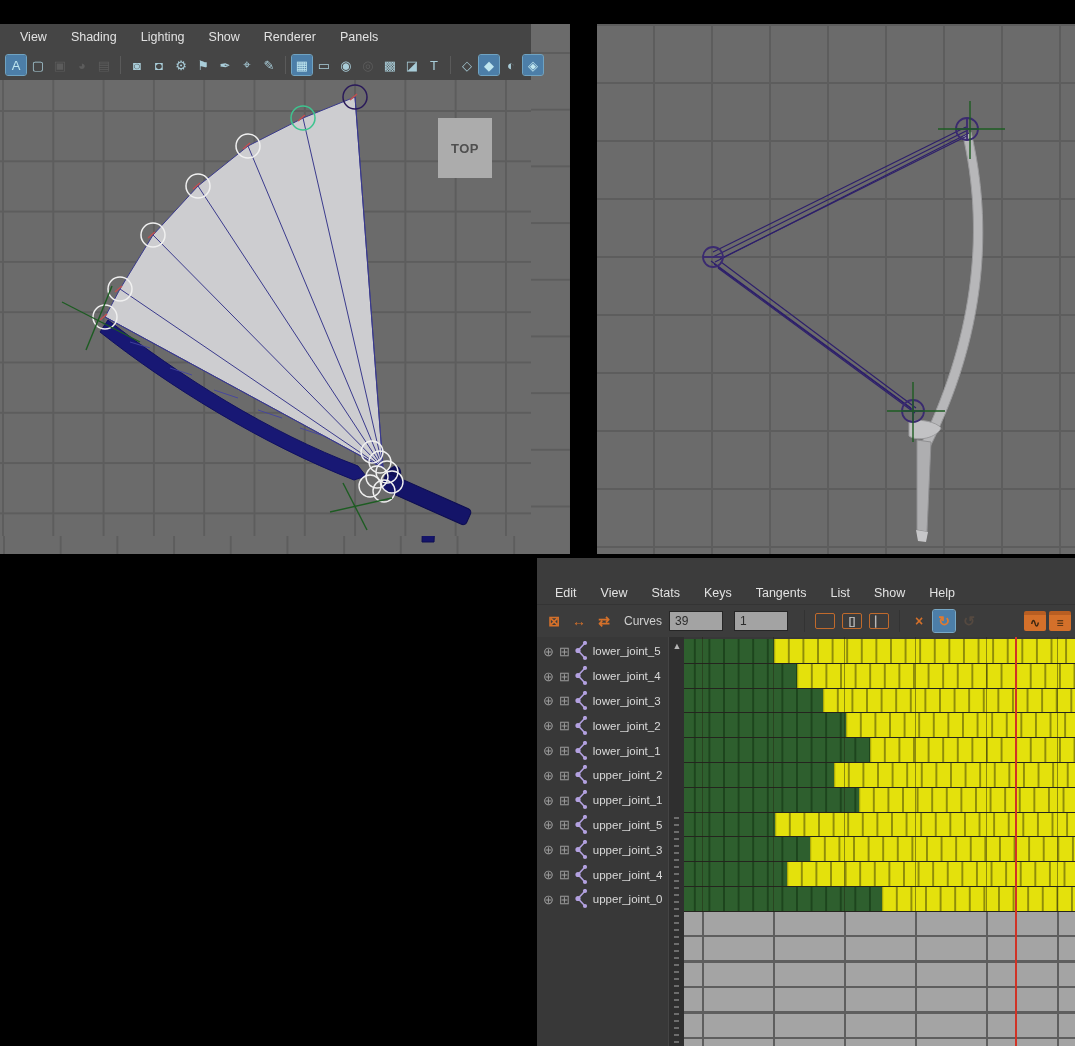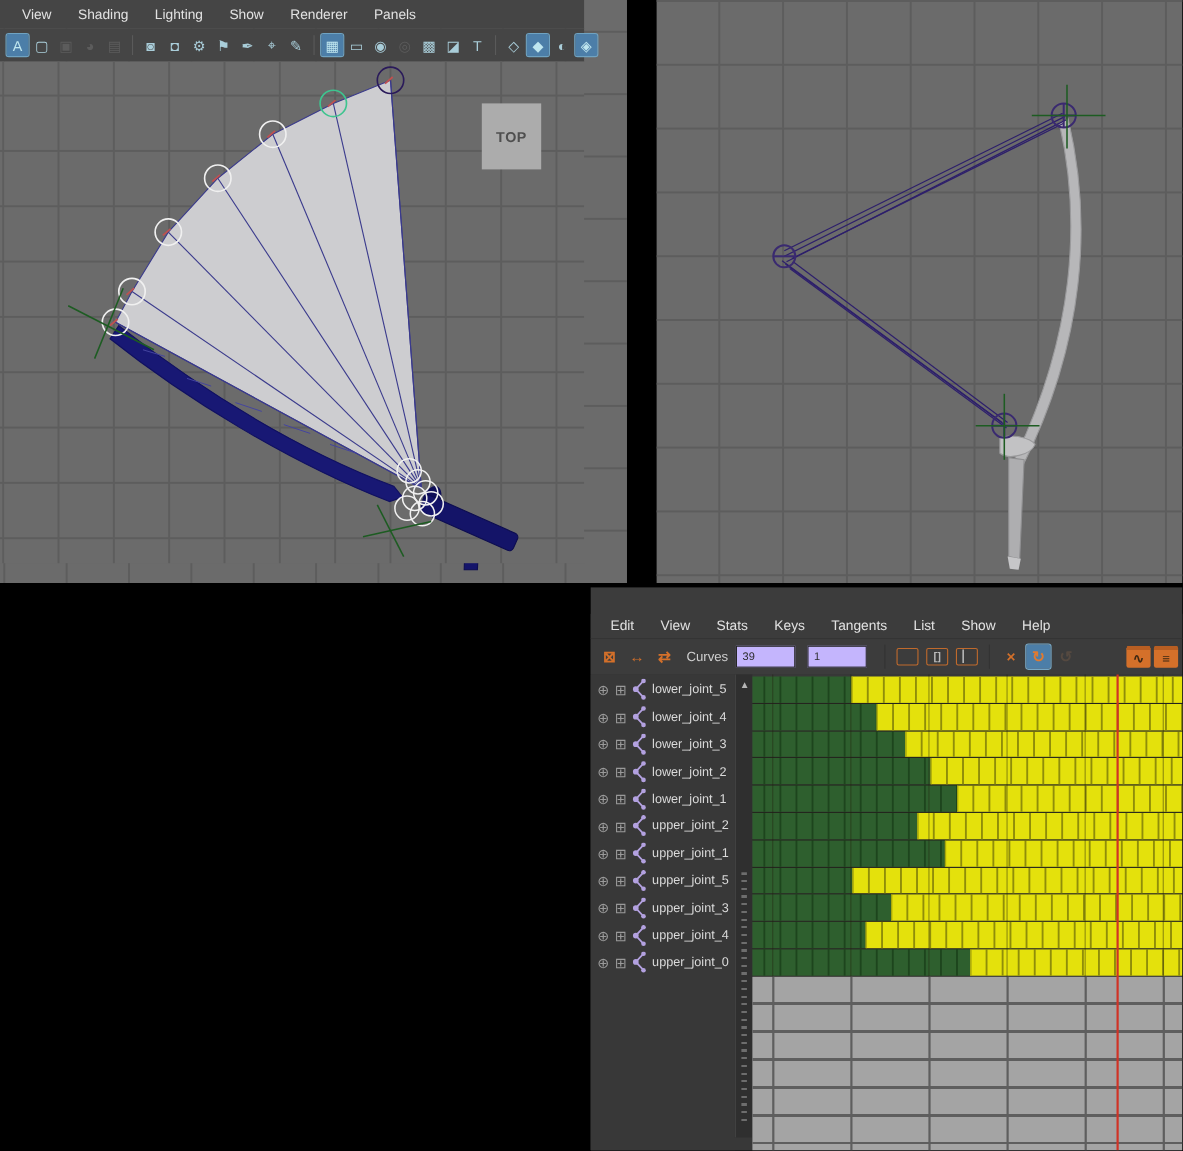--- a/index.html
+++ b/index.html
@@ -1,18 +1,18 @@
 <!DOCTYPE html>
 <html><head>
 <meta charset="utf-8">
 <style>
   * { margin:0; padding:0; box-sizing:border-box; }
   html,body { width:1075px; height:1046px; background:#000; overflow:hidden;
               font-family:"Liberation Sans", sans-serif; }
-  #stage { position:relative; width:1075px; height:932px; background:#000; }
+  #stage { position:relative; width:1075px; height:932px; background:#000;margin-top:24px; }
 
   
   .vp { position:absolute; background-color:#6b6b6b;
         background-image:linear-gradient(#5d5d5d 1.5px, transparent 1.5px),
                          linear-gradient(90deg,#5d5d5d 1.5px, transparent 1.5px); }
   #vp-tl { left:0;   top:0;   width:570px; height:530px; background-size:56.7px 56.7px; background-position:3px 28px; }
   #vp-tr { left:597px; top:0; width:478px; height:530px; background-size:58px 58px; background-position:-2px 0px; }
   #vp-bl { left:0; top:534px; width:531px; height:512px; background:#444; }
   #vp-bl-content { position:absolute; left:0; top:56px; width:531px; height:456px; background-color:#6b6b6b;
         background-image:linear-gradient(#5d5d5d 1.5px, transparent 1.5px),
@@ -44,22 +44,22 @@
   #dope-menubar { position:absolute; left:0; top:24px; width:538px; height:23px; background:#3c3c3c;
                   display:flex; align-items:center; padding-left:6px; border-bottom:1px solid #343434; }
   #dope-toolbar { position:absolute; left:0; top:47px; width:538px; height:32px; background:#3c3c3c;
                   display:flex; align-items:center; padding-left:6px; gap:3px; }
   .dico { width:22px; height:22px; display:flex; align-items:center; justify-content:center;
           color:#d4702a; font-size:14px; font-weight:bold; border-radius:2px; flex:0 0 auto; }
   .dico.active { background:#4c7ea8; color:#e07a30; outline:1px solid #77a8c6; }
   .dico.disabled { color:#6b5544; opacity:0.55; }
   .dico.outline { border:1px solid #c06a2c; color:#b9b9b9; width:20px; height:16px; font-size:10px; margin:0 2px; }
   #stats-label { color:#cfcfcf; font-size:12px; margin:0 4px 0 6px; }
-  .stat-field { width:54px; height:20px; background:#c4b5fd; border:1px solid #262626; color:#2c2c2c;
-                font-size:10px; padding-left:5px; display:flex; align-items:center; margin-right:8px; }
+  .stat-field { width:54px; height:20px; background:#a3a3a3; border:1px solid #262626; color:#2c2c2c;
+                font-size:12px; padding-left:5px; display:flex; align-items:center; margin-right:8px; }
   .dgroup-sep { width:1px; height:22px; background:#333; margin:0 5px; flex:0 0 auto; }
   #dope-right-icons { position:absolute; right:4px; top:0; height:32px; display:flex; align-items:center; gap:6px; }
   .winico { width:22px; height:20px; background:#d4702a; border-radius:2px; color:#3c2712; font-size:12px;
             font-weight:bold; display:flex; align-items:center; justify-content:center; border-top:4px solid #b85e22; }
 
   
   #dope-body { position:absolute; left:0; top:79px; width:538px; height:433px; background:#383838; overflow:hidden; }
   #outliner { position:absolute; left:0; top:0; width:131px; height:433px; background:#383838; }
   .orow { position:absolute; left:0; width:131px; height:24.8px; display:flex; align-items:center; padding-left:6px; gap:5px; }
   .orow .g1 { color:#9a9a9a; font-size:13px; line-height:1; }

